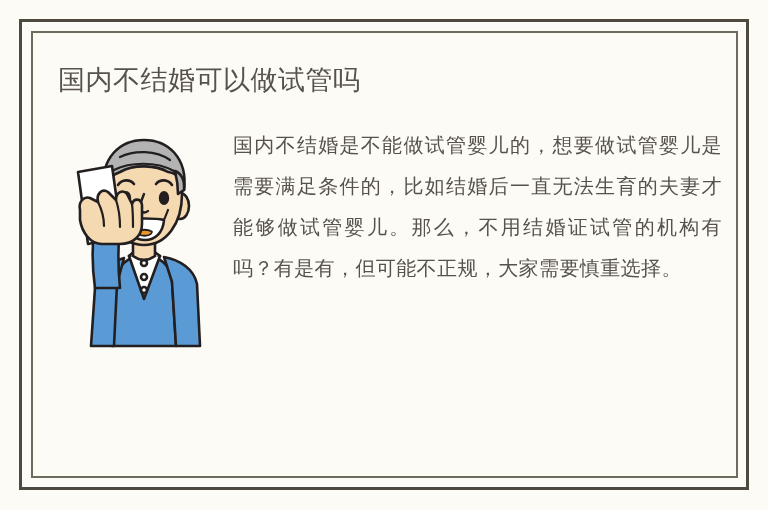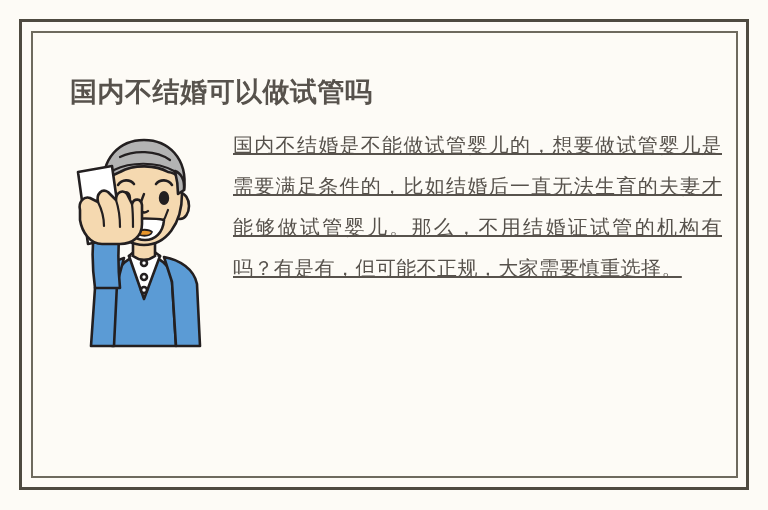--- a/index.html
+++ b/index.html
@@ -56,22 +56,22 @@
 
   .article-title {
     position: absolute;
     left: 27px;
     top: 32px;
     font-size: 27px;
     line-height: 34px;
     color: #57524c;
     letter-spacing: 0.5px;
     white-space: nowrap;
-    font-weight: bold;
-    margin: 12px;
+    font-weight: normal;
+    margin: 0;
   }
 
   .body-row {
     position: absolute;
     left: 0;
     top: 94px;
     width: 707px;
   }
 
   
@@ -94,21 +94,20 @@
     left: 202px;
     top: 0px;
     width: 489px;
     font-size: 20px;
     line-height: 41px;
     color: #57524c;
     letter-spacing: 0.4px;
     text-align: justify;
     text-justify: inter-character;
     margin: 0;
-    text-decoration: underline;
   }
 </style>
 </head>
 <body>
 
 <div class="page">
 
   <div class="frame-outer"></div>
   <div class="frame-inner"></div>
 

